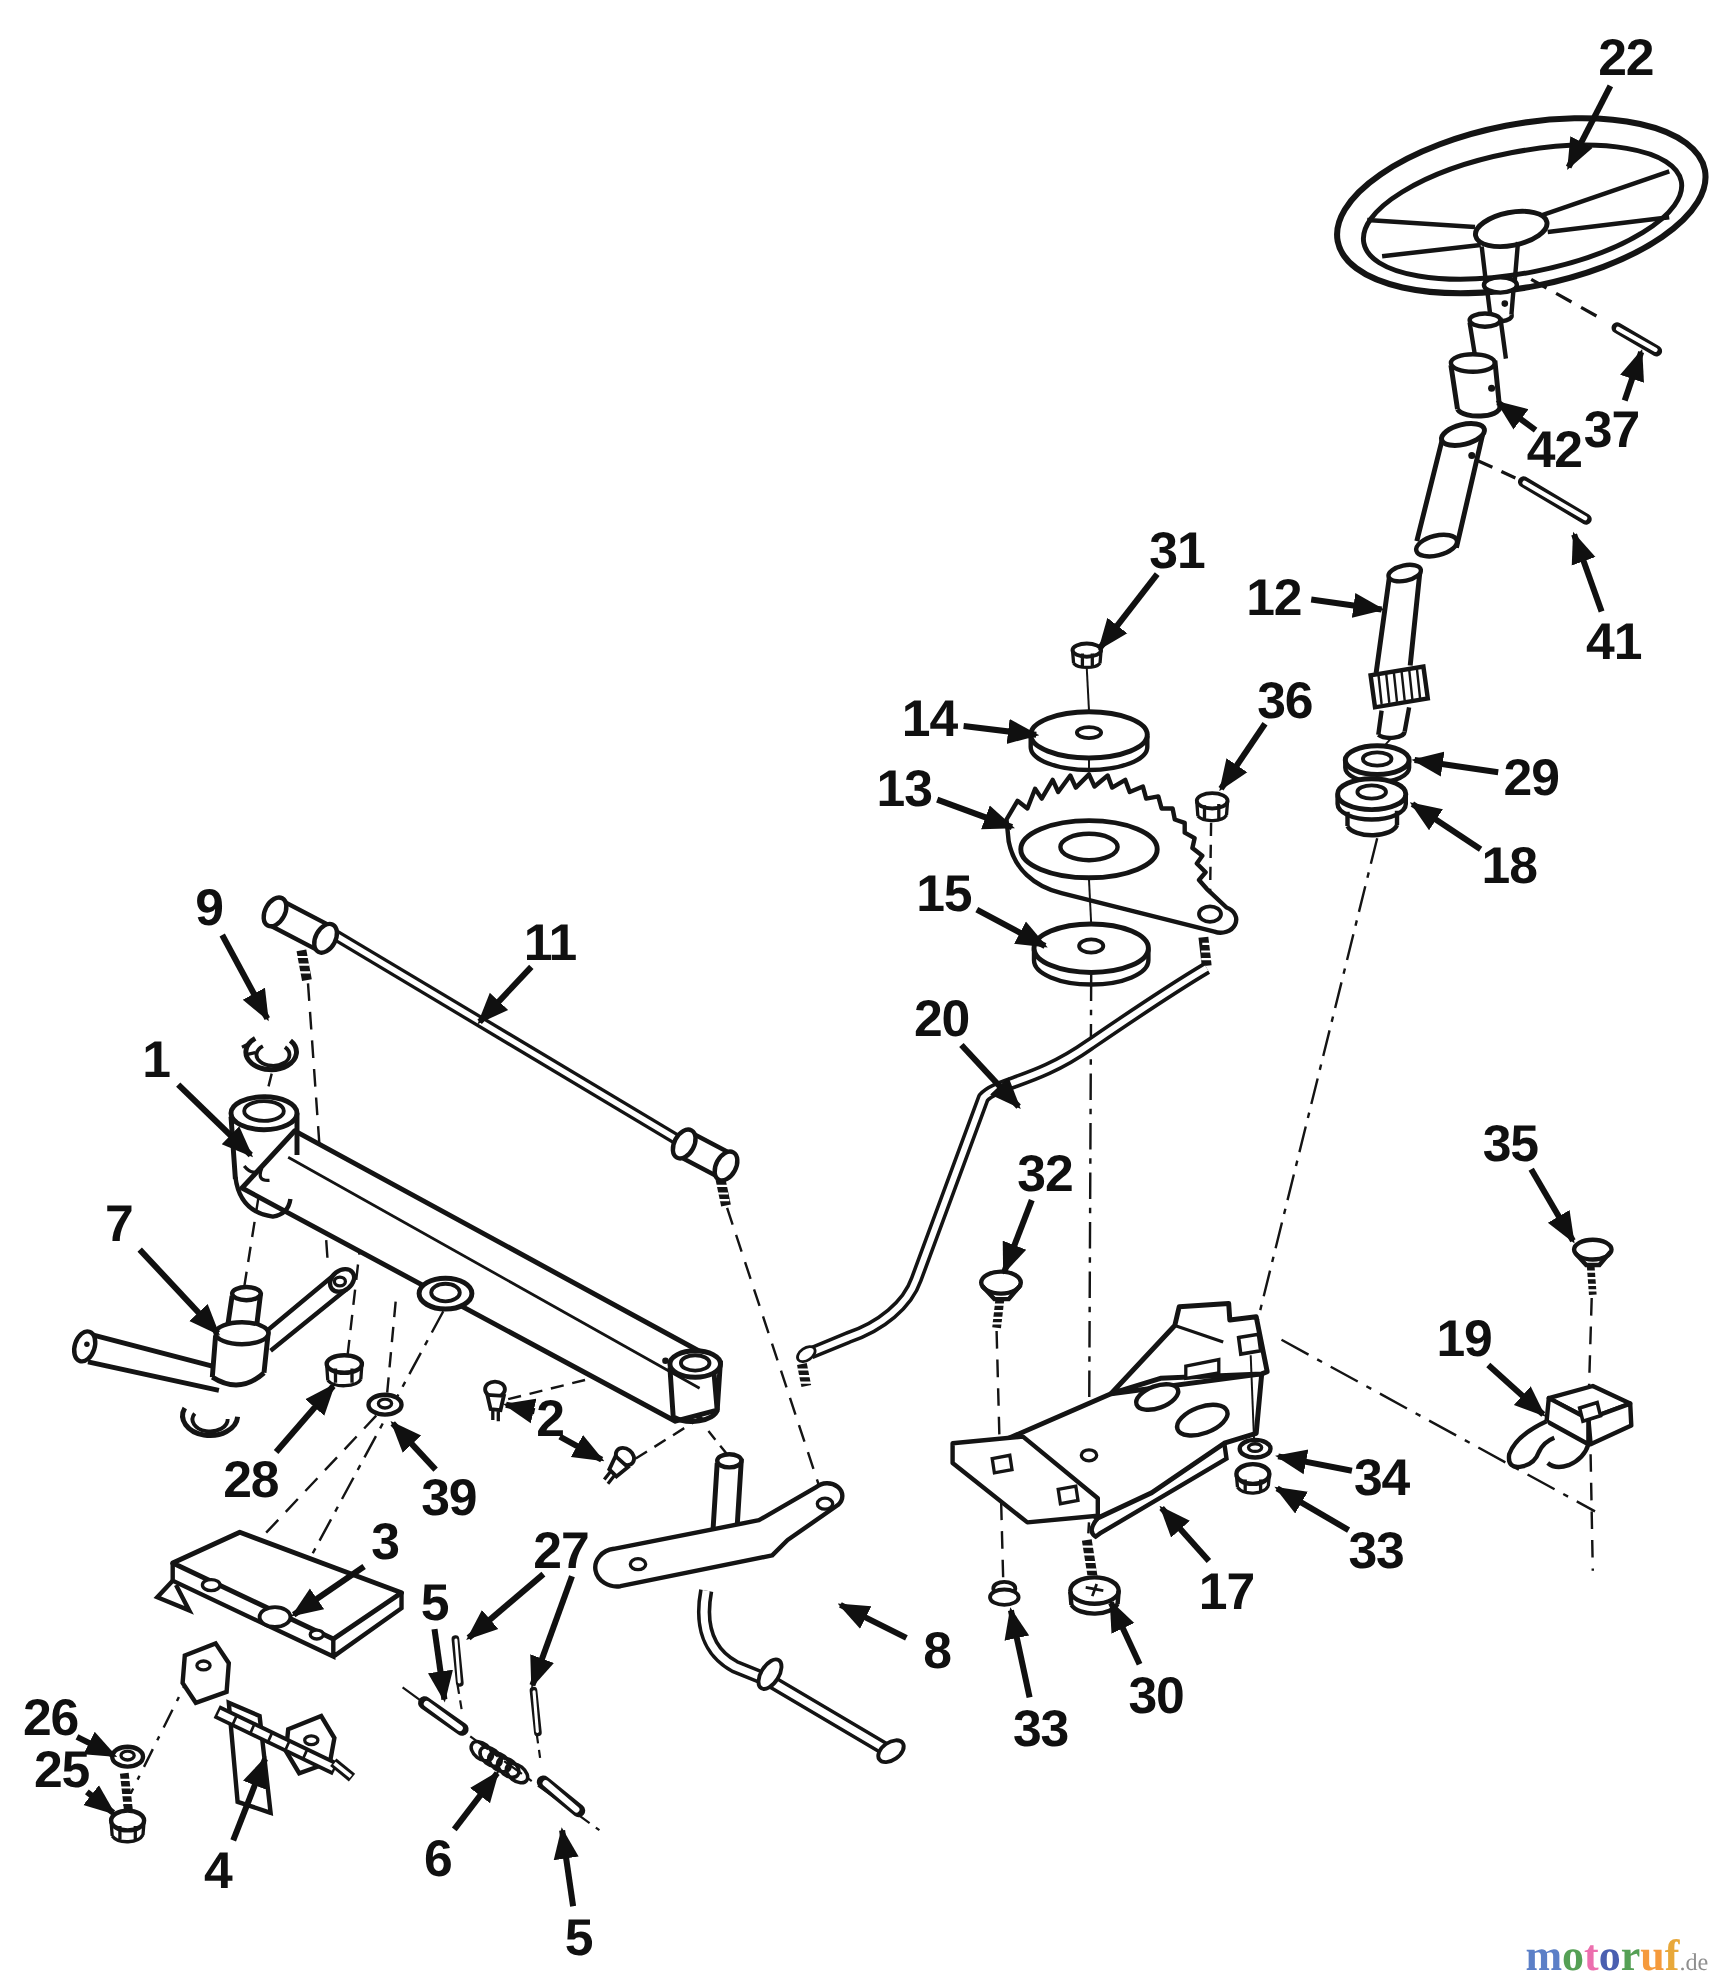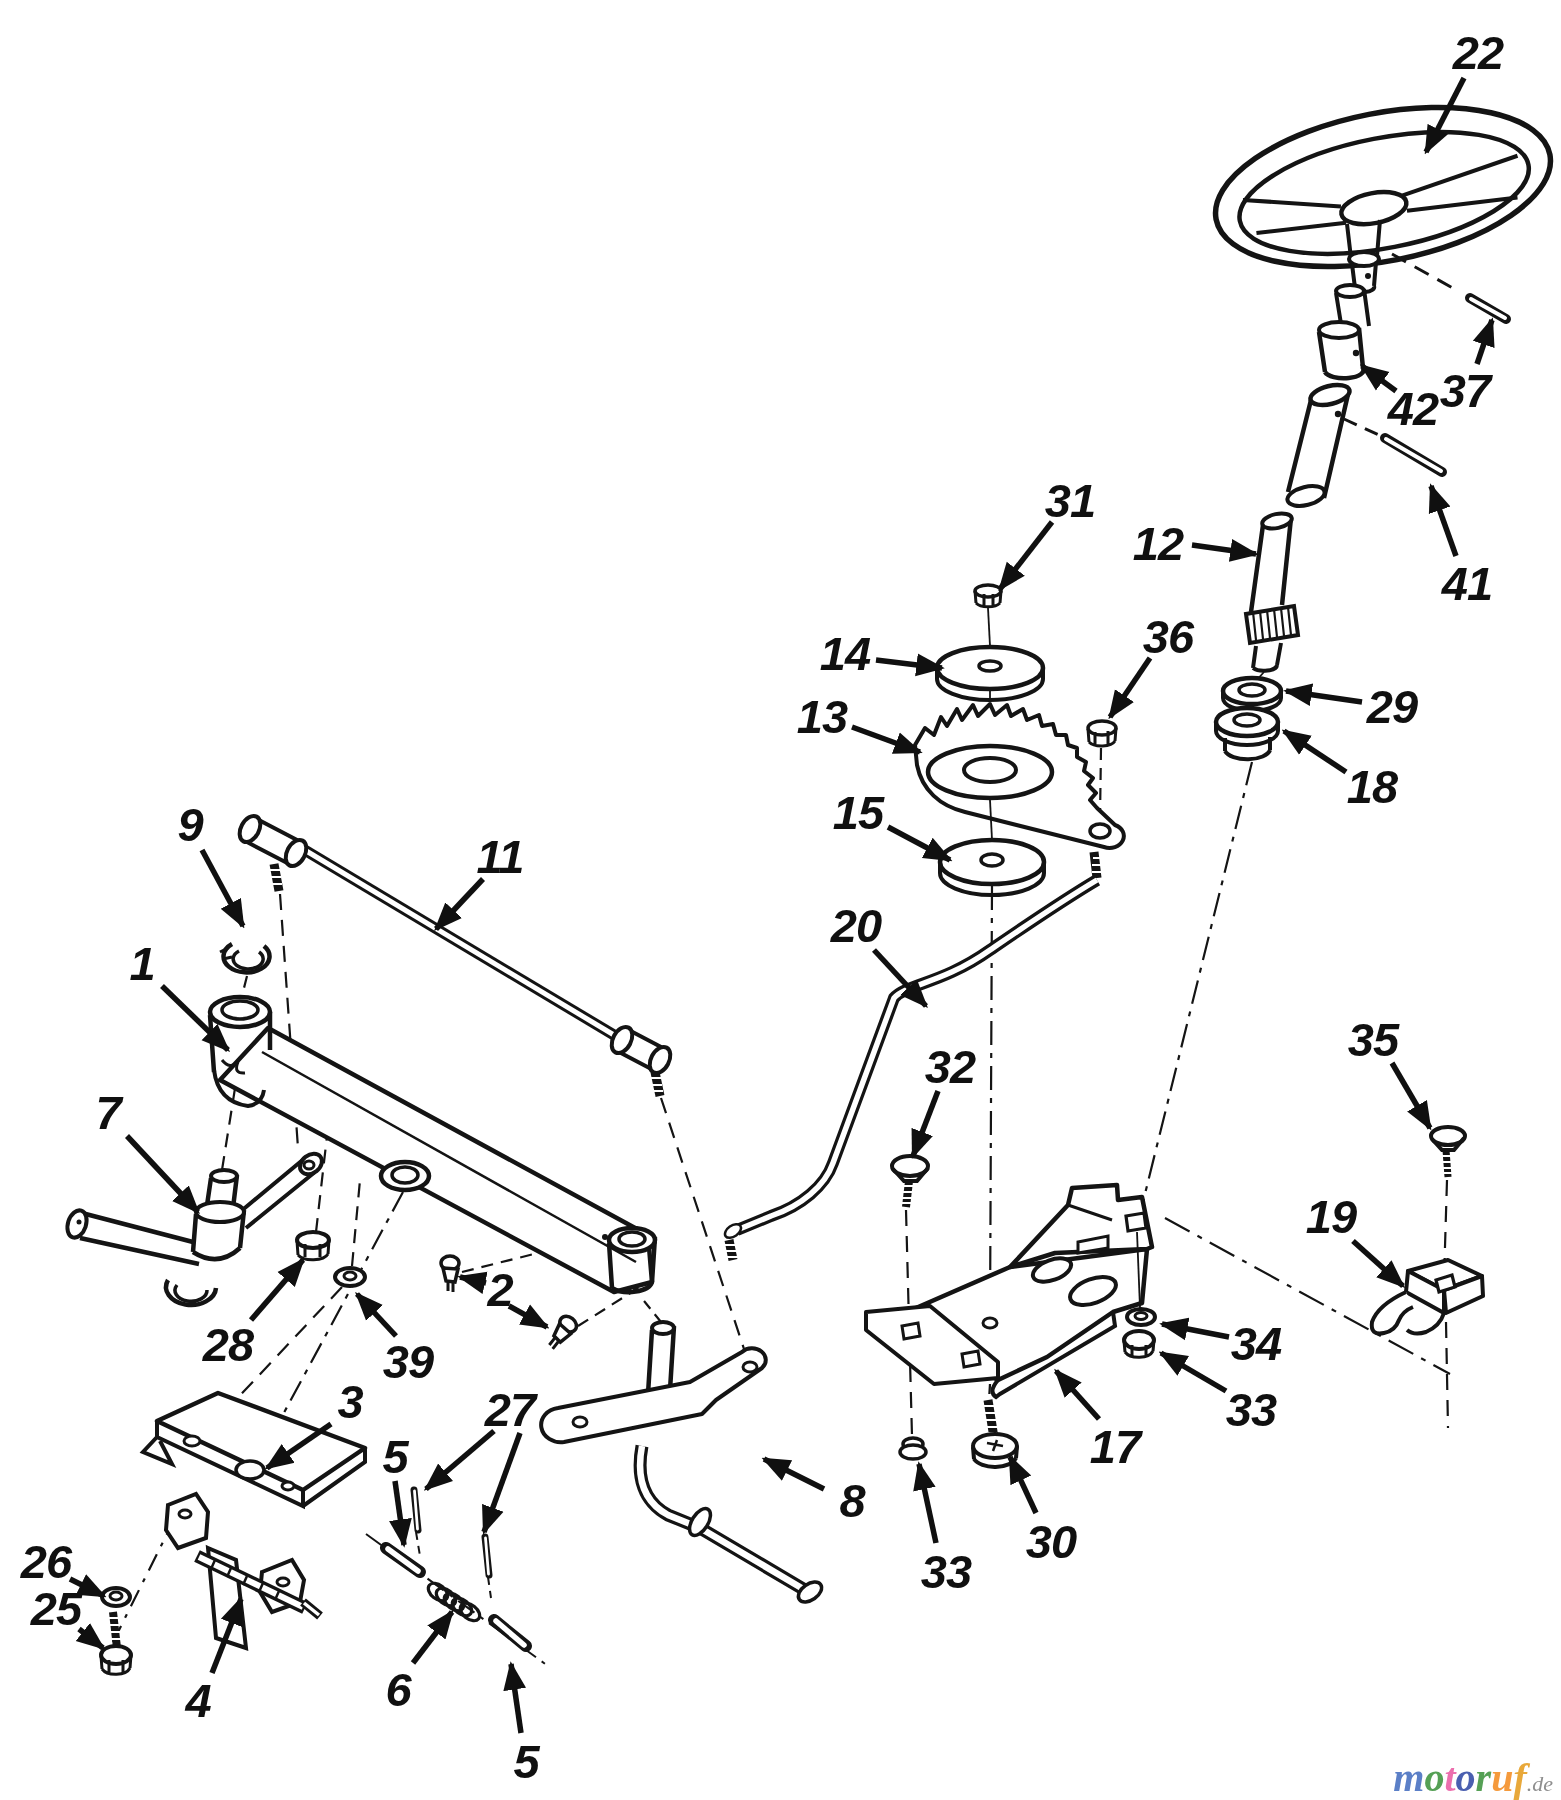--- a/index.html
+++ b/index.html
@@ -1,17 +1,17 @@
 <!DOCTYPE html>
 <html><head>
 <meta charset="utf-8">
 <style>
   html,body{margin:0;padding:0;background:#ffffff;}
   #stage{position:relative;width:1561px;height:1800px;background:#ffffff;overflow:hidden;
-         font-family:"Liberation Sans", sans-serif;font-style:italic;}
+         font-family:"Liberation Sans", sans-serif;}
   svg{position:absolute;left:0;top:0;}
   .callout-num{font-family:"Liberation Sans", sans-serif;font-weight:700;font-size:47px;
                fill:#101010;letter-spacing:-1px;}
   #watermark{position:absolute;right:8px;bottom:2px;font-family:"Liberation Serif", serif;
              font-weight:700;font-size:40px;line-height:1;user-select:none;}
   #watermark .suffix{font-size:22px;font-weight:400;}
 </style>
 </head>
 <body>
 

